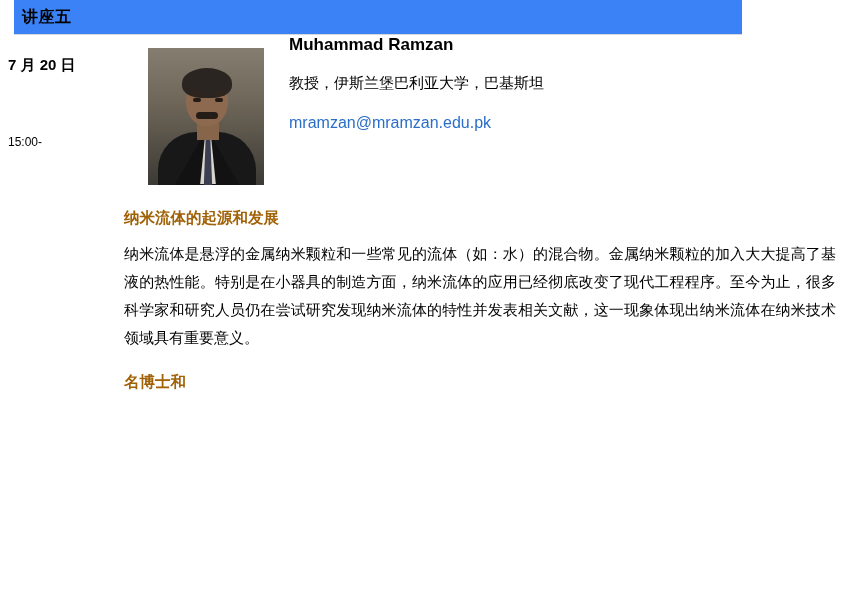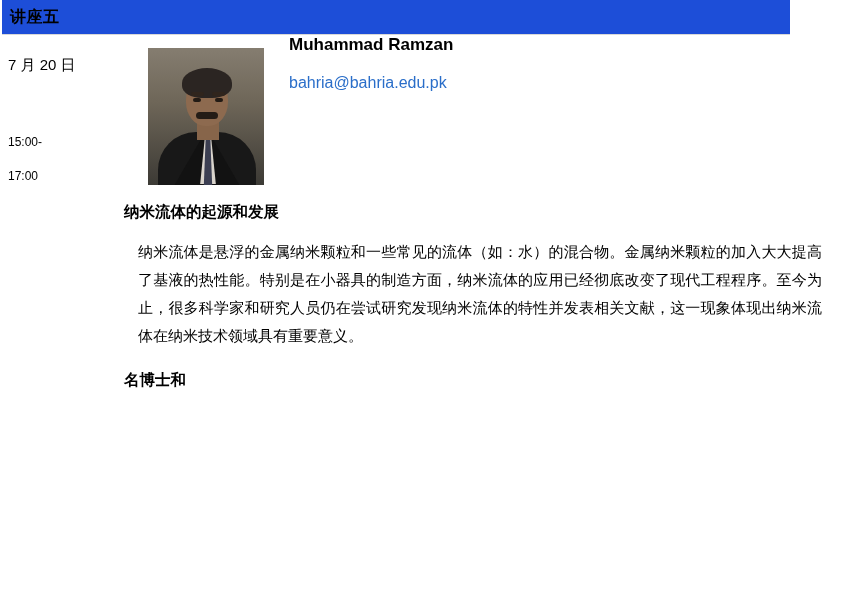--- a/index.html
+++ b/index.html
@@ -16,25 +16,25 @@
   }
   .page {
     position: relative;
     width: 852px;
     height: 589px;
     box-sizing: border-box;
   }
   
   .header-bar {
     position: absolute;
-    left: 2px;
+    left: 14px;
     top: 0;
-    width: 788px;
+    width: 728px;
     height: 34px;
-    background: #1d4ed8;
+    background: #3b82f6;
     border-bottom: 1px solid #d8d8d8;
   }
   .header-title {
     position: absolute;
     left: 8px;
     top: 7px;
     font-size: 16px;
     font-weight: bold;
     color: #000;
     letter-spacing: 0.5px;
@@ -45,20 +45,21 @@
     position: absolute;
     left: 8px;
     top: 55px;
     width: 120px;
   }
   .meta-date {
     font-size: 15px;
     color: #000;
     line-height: 20px;
     margin-bottom: 50px;
+    font-weight: bold;
   }
   .meta-time-line {
     font-size: 12px;
     color: #000;
     line-height: 34px;
   }
 
   
   .photo-frame {
     position: absolute;
@@ -211,48 +212,47 @@
   .content {
     position: absolute;
     left: 124px;
     top: 194px;
     width: 712px;
   }
   .sec-head {
     font-size: 15.5px;
     font-weight: bold;
     line-height: 24px;
-    margin: 6px 0 10px 0;
-    color: #000000;
+    margin: 12px 0 10px 0;
+    color: #a16207;
   }
   .sec-head.second {
     margin-top: 18px;
   }
   .para {
     font-size: 15px;
     line-height: 28px;
     text-align: justify;
     text-justify: inter-ideograph;
     color: #000;
-    margin: 14px;
+    margin: 0;
   }
 </style>
 </head>
 <body>
 
 <div class="page">
 
   <div class="header-bar">
     <div class="header-title">讲座五</div>
   </div>
 
   <div class="meta-col">
     <div class="meta-date">7 月 20 日</div>
     <div class="meta-time-line">15:00-</div>
-    <div class="meta-time-line">17:00</div>
   </div>
 
   <div class="photo-frame">
     <div class="photo-inner">
       <div class="ph-suit"></div>
       <div class="ph-lapel-l"></div>
       <div class="ph-lapel-r"></div>
       <div class="ph-shirt"></div>
       <div class="ph-tie"></div>
       <div class="ph-neck"></div>
@@ -261,21 +261,22 @@
       <div class="ph-brow-l"></div>
       <div class="ph-brow-r"></div>
       <div class="ph-eye-l"></div>
       <div class="ph-eye-r"></div>
       <div class="ph-must"></div>
     </div>
   </div>
 
   <div class="speaker-block">
     <div class="speaker-name">Muhammad Ramzan</div>
-    <a class="speaker-email" href="#">bahria@bahria.edu.pk</a>
+    <div class="speaker-affil">教授，伊斯兰堡巴利亚大学，巴基斯坦</div>
+    <a class="speaker-email" href="#">mramzan@mramzan.edu.pk</a>
   </div>
 
   <div class="content">
     <h3 class="sec-head">纳米流体的起源和发展</h3>
     <p class="para">纳米流体是悬浮的金属纳米颗粒和一些常见的流体（如：水）的混合物。金属纳米颗粒的加入大大提高了基液的热性能。特别是在小器具的制造方面，纳米流体的应用已经彻底改变了现代工程程序。至今为止，很多科学家和研究人员仍在尝试研究发现纳米流体的特性并发表相关文献，这一现象体现出纳米流体在纳米技术领域具有重要意义。</p>
     <h3 class="sec-head second">名博士和</h3>
   </div>
 
 </div>
 

